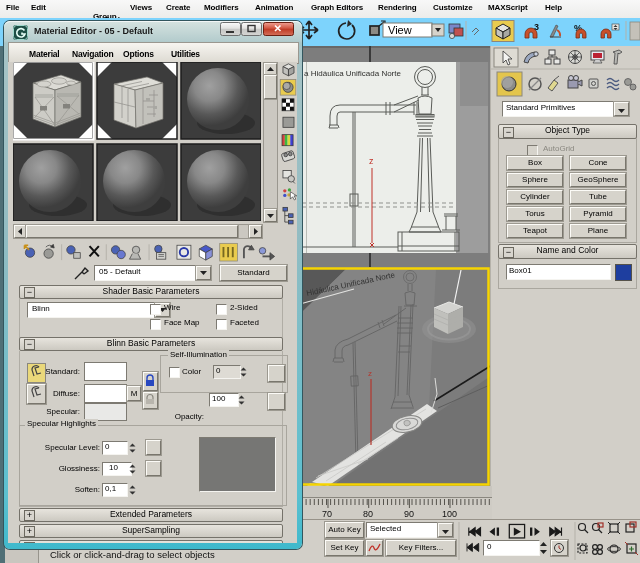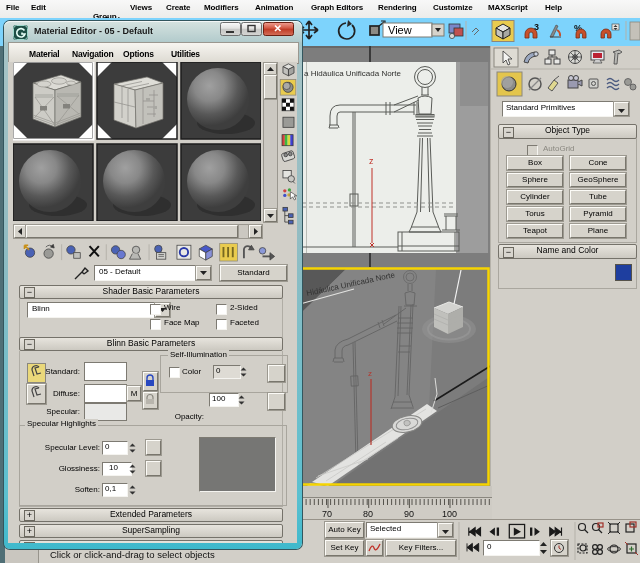--- a/index.html
+++ b/index.html
@@ -315,20 +315,23 @@
   <div class="abs btn3 lbl ctb" style="left:16px;top:161px;width:54px;height:12px;text-align:center;">Torus</div>
   <div class="abs btn3 lbl ctb" style="left:79px;top:161px;width:54px;height:12px;text-align:center;">Pyramid</div>
   <div class="abs btn3 lbl ctb" style="left:16px;top:178px;width:54px;height:12px;text-align:center;">Teapot</div>
   <div class="abs btn3 lbl ctb" style="left:79px;top:178px;width:54px;height:12px;text-align:center;">Plane</div>
 
   <div class="abs roll" style="left:7px;top:198px;width:137px;height:13px;">
     <div class="pm">−</div>
       <div>Name and Color</div>
   </div>
   <div class="abs" style="left:7px;top:212px;width:137px;height:30px;border:1px solid #aaa79f;border-top:none;"></div>
+  <div class="abs sunk lbl" style="left:15px;top:218px;width:103px;height:14px;">
+      <span style="position:absolute;left:2px;top:1px;">Box01</span>
+    </div>
   <div class="abs" style="left:124px;top:218px;width:15px;height:15px;background:#1e3e9f;border:1px solid #55524a;"></div>
 </div>
 
 <div class="abs" id="bottom" style="left:0;top:486px;width:640px;height:77px;background:#d2cfc8;">
 
   <svg class="abs" style="left:296px;top:0;" width="196" height="33" viewBox="0 0 196 33">
     <rect x="0" y="0" width="196" height="11" fill="#c9c6bf"></rect>
     <rect x="0" y="11" width="196" height="22" fill="#cfccc5"></rect>
     <line x1="0" y1="11.5" x2="196" y2="11.5" stroke="#8a877f"></line>
     <g stroke="#55534d" stroke-width="1">

